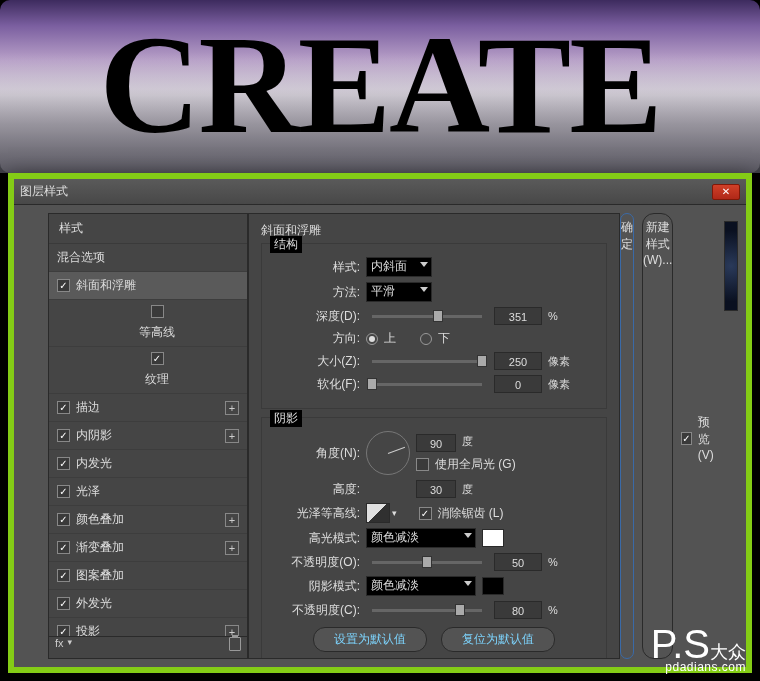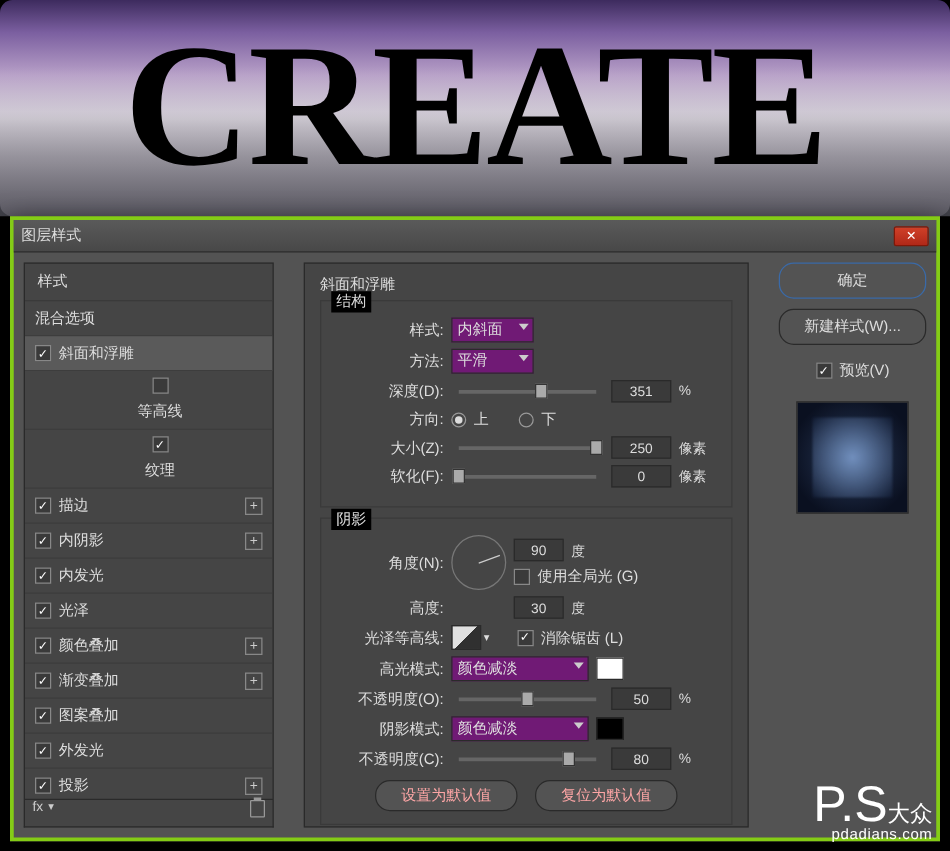--- a/index.html
+++ b/index.html
@@ -7,26 +7,26 @@
   
   
   .banner { width: 760px; height: 173px; position: relative; background: linear-gradient(180deg, #3d2b5e 0%, #7b5fa0 15%, #b8a0c8 35%, #d8d0d8 55%, #c0b8c0 75%, #888088 100%); border-radius: 10px; }
   .mountains { position: absolute; bottom: 0; width: 100%; height: 120px; background: linear-gradient(180deg, transparent 0%, rgba(200,200,210,0.4) 30%, rgba(120,120,130,0.6) 60%, rgba(80,80,90,0.8) 100%); }
   .create-text { position: absolute; top: 15px; left: 0; width: 100%; text-align: center; font-family: Georgia, "Times New Roman", serif; font-weight: 900; font-size: 140px; letter-spacing: -2px; color: #000; line-height: 1; }
   .font-label { position: absolute; top: 6px; right: 20px; font-size: 16px; }
   .font-label .red { color: #e00000; }
   .font-label .blue { color: #0080ff; }
   
   
-  .dialog { position: absolute; top: 173px; left: 8px; width: 744px; height: 500px; background: #535353; border: 3px solid #84cc16; box-shadow: 0 4px 20px rgba(0,0,0,0.6); }
+  .dialog { position: absolute; top: 173px; left: 8px; width: 744px; height: 500px; background: #535353; border: 6px solid #84cc16; box-shadow: 0 4px 20px rgba(0,0,0,0.6); }
   .titlebar { height: 26px; background: linear-gradient(#5a5a5a, #484848); border-bottom: 1px solid #2a2a2a; display: flex; align-items: center; padding: 0 6px; color: #ddd; font-size: 12px; }
   .titlebar .title { flex: 1; }
   .close-x { width: 28px; height: 16px; background: linear-gradient(#d04028, #b02818); border: 1px solid #801808; border-radius: 2px; color: #fff; font-size: 10px; display: flex; align-items: center; justify-content: center; cursor: pointer; }
   
-  .dialog-body { display: flex; height: calc(100% - 26px); padding: 8px; gap: 24px; }
+  .dialog-body { display: flex; height: calc(100% - 26px); padding: 8px; gap: 0; margin-left: 26px; }
   
   
   .sidebar { width: 200px; display: flex; flex-direction: column; }
   .styles-box { flex: 1; background: #454545; border: 1px solid #2a2a2a; overflow: hidden; }
   .style-header { padding: 6px 10px; color: #ddd; font-size: 12px; border-bottom: 1px solid #3a3a3a; }
   .style-row { padding: 5px 8px; color: #ddd; font-size: 12px; display: flex; align-items: center; gap: 6px; border-bottom: 1px solid #3d3d3d; cursor: pointer; }
   .style-row.selected { background: #5a5a5a; }
   .style-row.sub { padding-left: 26px; flex-direction: column; }
   .cb { width: 13px; height: 13px; border: 1px solid #888; background: #3a3a3a; display: inline-flex; align-items: center; justify-content: center; color: #fff; font-size: 10px; }
   .cb.checked::before { content: "✓"; }
@@ -36,40 +36,40 @@
   .trash { width: 12px; height: 14px; border: 1px solid #999; border-radius: 1px; position: relative; }
   .trash::before { content:""; position:absolute; top:-3px; left:2px; width:6px; height:2px; background:#999; }
   
   
   .main { flex: 1; background: #454545; border: 1px solid #2a2a2a; padding: 6px 12px; color: #ddd; font-size: 12px; overflow: hidden; }
   .section-title { margin: 2px 0 4px 0; }
   .fieldset { border: 1px solid #3a3a3a; padding: 8px 10px 10px 10px; margin-bottom: 8px; position: relative; }
   .fieldset-label { position: absolute; top: -8px; left: 8px; background: #000000; padding: 0 4px; }
   .form-row { display: flex; align-items: center; gap: 6px; margin: 5px 0; }
   .form-row .lbl { width: 88px; text-align: right; }
-  .select { background: #701a75; border: 1px solid #2a2a2a; color: #ddd; font-size: 12px; height: 20px; padding: 0 18px 0 4px; position: relative; min-width: 66px; }
+  .select { background: #000000; border: 1px solid #2a2a2a; color: #ddd; font-size: 12px; height: 20px; padding: 0 18px 0 4px; position: relative; min-width: 66px; }
   .select.wide { min-width: 110px; }
   .chev { position: absolute; right: 3px; top: 4px; border-left: 4px solid transparent; border-right: 4px solid transparent; border-top: 5px solid #ccc; }
   .slider-track { flex: 1; max-width: 110px; height: 3px; background: #666; position: relative; margin: 0 6px; }
   .slider-thumb { position: absolute; top: -5px; width: 10px; height: 12px; background: #aaa; border: 1px solid #333; transform: translateX(-50%); }
   .numbox { width: 48px; height: 18px; background: #3a3a3a; border: 1px solid #2a2a2a; color: #ddd; font-size: 11px; text-align: center; line-height: 18px; }
   .unit { font-size: 11px; }
   .radio { width: 12px; height: 12px; border-radius: 50%; border: 1px solid #999; display: inline-flex; align-items: center; justify-content: center; }
   .radio.on::before { content:""; width:6px; height:6px; border-radius:50%; background:#ddd; }
   .angle-dial { width: 44px; height: 44px; border: 1px solid #777; border-radius: 50%; position: relative; }
   .angle-dial::before { content:""; position:absolute; left:50%; top:50%; width:18px; height:1px; background:#ccc; transform-origin:left; transform: rotate(-20deg); }
   .swatch { width: 22px; height: 18px; border: 1px solid #2a2a2a; }
   .swatch.white { background: #fff; }
   .swatch.black { background: #000; }
   .contour-swatch { width: 24px; height: 20px; background: linear-gradient(135deg, #e0e0e0 50%, #303030 50%); border: 1px solid #2a2a2a; }
   .btn-row { display: flex; gap: 14px; justify-content: center; margin-top: 8px; }
-  .ps-btn { border: 1px solid #2a2a2a; background: #535353; color: #fca5a5; font-size: 12px; padding: 3px 20px; border-radius: 12px; cursor: pointer; }
-  
-  
-  .rightcol { width: 118px; display: flex; flex-direction: column; gap: 8px; align-items: stretch; }
+  .ps-btn { border: 1px solid #2a2a2a; background: #535353; color: #7dd3fc; font-size: 12px; padding: 3px 20px; border-radius: 12px; cursor: pointer; }
+  
+  
+  .rightcol { width: 118px; display: flex; flex-direction: row; gap: 8px; align-items: stretch; }
   .rc-btn { border: 1px solid #2a2a2a; background: #535353; color: #ddd; font-size: 12px; padding: 5px 0; border-radius: 12px; text-align: center; cursor: pointer; }
   .rc-btn.primary { border-color: #3a6aa8; }
   .preview-row { display: flex; align-items: center; gap: 6px; color: #ddd; font-size: 12px; justify-content: center; margin-top: 4px; }
   .preview-thumb { width: 90px; height: 90px; background: radial-gradient(circle at 50% 50%, #2a3a5a 0%, #0a1020 80%); border: 1px solid #2a2a2a; margin: 8px auto 0 auto; position: relative; }
   .preview-thumb::before { content:""; position:absolute; inset:12px; background: radial-gradient(circle, rgba(160,200,255,0.6), rgba(30,50,90,0.2)); filter: blur(1px); }
   
   
   .watermark { position: absolute; right: 14px; bottom: 8px; color: #fff; font-family: "Brush Script MT", cursive; font-size: 40px; line-height: 0.9; text-align: right; pointer-events: none; }
   .watermark .url { font-family: sans-serif; font-size: 12px; letter-spacing: 0.5px; }
 </style>
@@ -206,21 +206,21 @@
         </div>
       </div>
 
       <div class="fieldset">
         <div class="fieldset-label">阴影</div>
 
         <div class="form-row">
           <span class="lbl">角度(N):</span>
           <div class="angle-dial"></div>
           <div style="display:flex;flex-direction:column;gap:4px">
-            <div style="display:flex;align-items:flex-end;gap:6px">
+            <div style="display:flex;align-items:flex-start;gap:6px">
               <div class="numbox" style="width:40px">90</div>
               <span class="unit">度</span>
             </div>
             <div style="display:flex;align-items:center;gap:6px">
               <span class="cb"></span>
               <span>使用全局光 (G)</span>
             </div>
           </div>
         </div>
         <div class="form-row">

